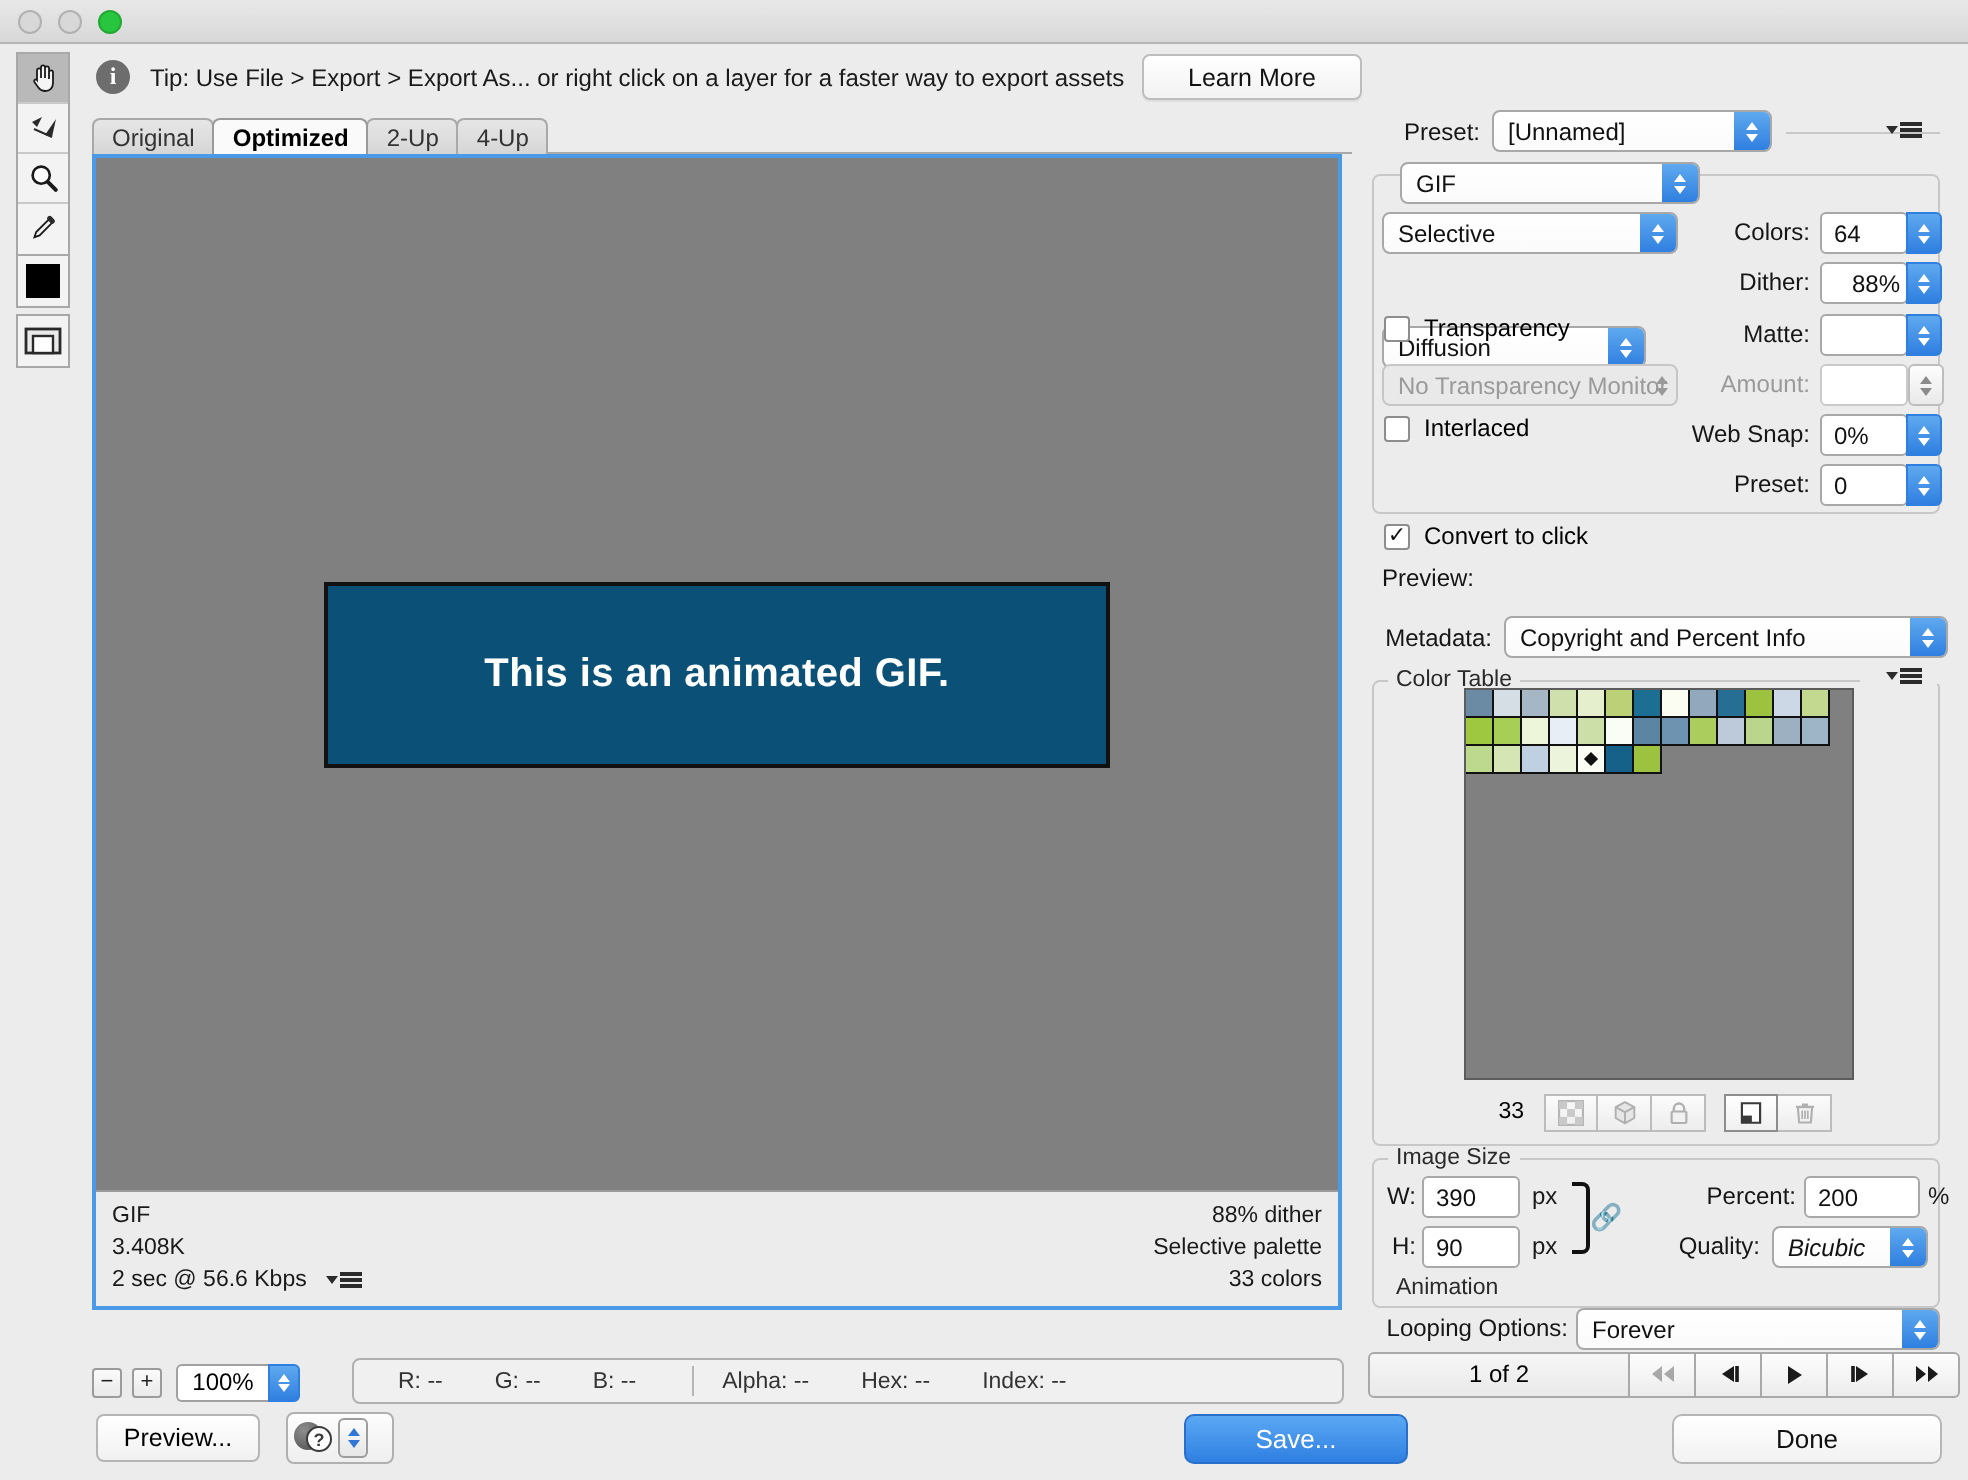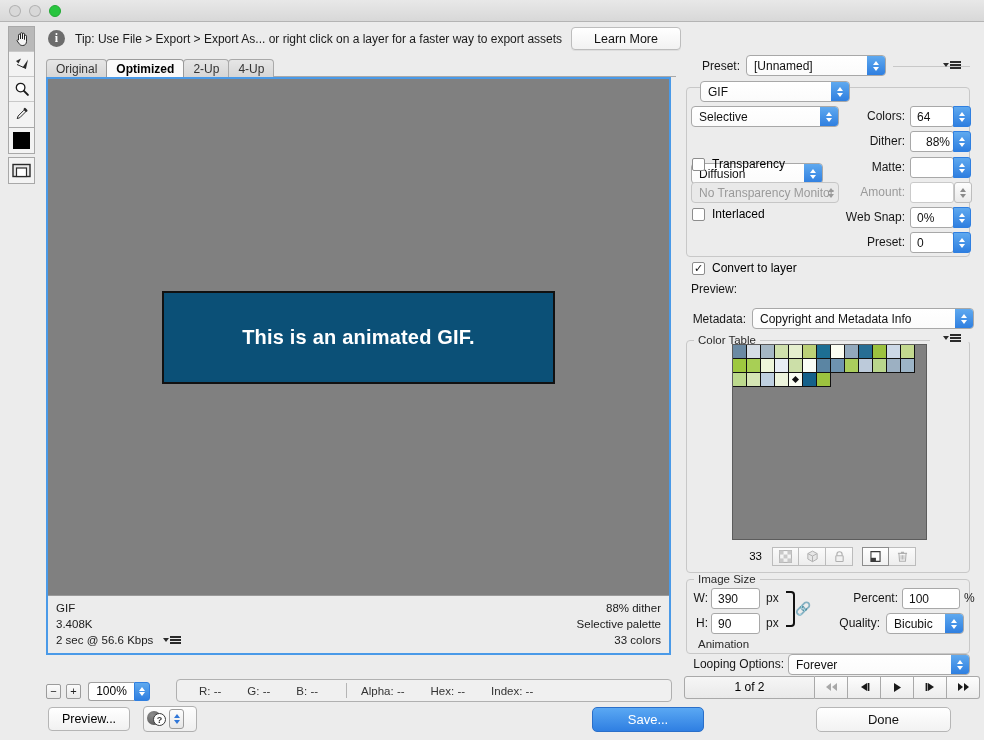--- a/index.html
+++ b/index.html
@@ -232,21 +232,21 @@
     display: flex; align-items: center; justify-content: center;
   }
   .btn-plain {
     position: absolute; top: 707px; width: 135px; height: 25px;
     background: linear-gradient(#ffffff,#f2f2f2);
     border: 1px solid #b6b6b6; border-radius: 5px;
     font-size: 13px; color: #111;
     display: flex; align-items: center; justify-content: center;
   }
   #cancel-btn { left: 709px; }
-  #done-btn   { left: 816px; }
+  #done-btn   { left: 836px; }
 
   
   .rpanel {
     position: absolute; left: 682px; top: 55px; width: 302px; height: 645px;
     font-size: 12px;
   }
   .row { display: flex; align-items: center; }
   .lbl { text-align: right; font-size: 12px; color: #161616; }
   .lbl.dim { color: #9a9a9a; }
 
@@ -633,31 +633,31 @@
     <div style="position:absolute;left:228px;top:177px;display:flex;">
       <div class="field" style="width:44px;">0</div>
       <div class="spin">
           <span class="ar up"></span>
           <span class="ar dn"></span>
         </div>
     </div>
 
     <div style="position:absolute;left:10px;top:206px;display:flex;align-items:center;gap:7px;">
       <span class="chk">✓</span>
-      <span>Convert to layer</span>
+      <span>Convert to click</span>
     </div>
 
     <div class="row" style="position:absolute;left:0;top:227px;">
       <span class="lbl" style="width:55px;">Preview:</span>
     </div>
 
     <div class="row" style="position:absolute;left:0;top:253px;">
       <span class="lbl" style="width:64px;">Metadata:</span>
       <div class="popup" style="width:222px;margin-left:6px;">
-        <span>Copyright and Metadata Info</span>
+        <span>Copyright and Percent Info</span>
         <span class="arrows">
             <span class="ar up"></span>
             <span class="ar dn"></span>
           </span>
       </div>
     </div>
 
     <div class="grp-box" style="left:4px;top:285px;width:284px;height:233px;"></div>
     <div class="grp-title" style="left:12px;top:279px;">Color Table</div>
     <div style="position:absolute;left:248px;top:284px;width:42px;height:3px;background:#ececec;"></div>
@@ -759,25 +759,25 @@
     <span class="lbl" style="position:absolute;left:4px;top:561px;width:22px;">H:</span>
     <div class="field" style="position:absolute;left:29px;top:558px;width:49px;">90</div>
     <span class="px-lab" style="position:absolute;left:84px;top:561px;">px</span>
 
     <div class="chain" style="position:absolute;left:104px;top:533px;">
       <span class="brk"></span>
         <span class="lk">🔗</span>
     </div>
 
     <span class="lbl" style="position:absolute;left:150px;top:536px;width:66px;">Percent:</span>
-    <div class="field" style="position:absolute;left:220px;top:533px;width:58px;">100</div>
+    <div class="field" style="position:absolute;left:220px;top:533px;width:58px;">200</div>
     <span class="px-lab" style="position:absolute;left:282px;top:536px;">%</span>
 
     <span class="lbl" style="position:absolute;left:140px;top:561px;width:58px;">Quality:</span>
-    <div class="popup" style="position:absolute;left:204px;top:558px;width:78px;">
+    <div class="popup" style="position:absolute;left:204px;top:558px;width:78px;font-style:italic;">
       <span>Bicubic</span>
       <span class="arrows">
           <span class="ar up"></span>
           <span class="ar dn"></span>
         </span>
     </div>
 
     <div class="grp-title" style="left:12px;top:583px;">Animation</div>
     <span class="lbl" style="position:absolute;left:0px;top:602px;width:102px;">Looping Options:</span>
     <div class="popup" style="position:absolute;left:106px;top:599px;width:182px;">

